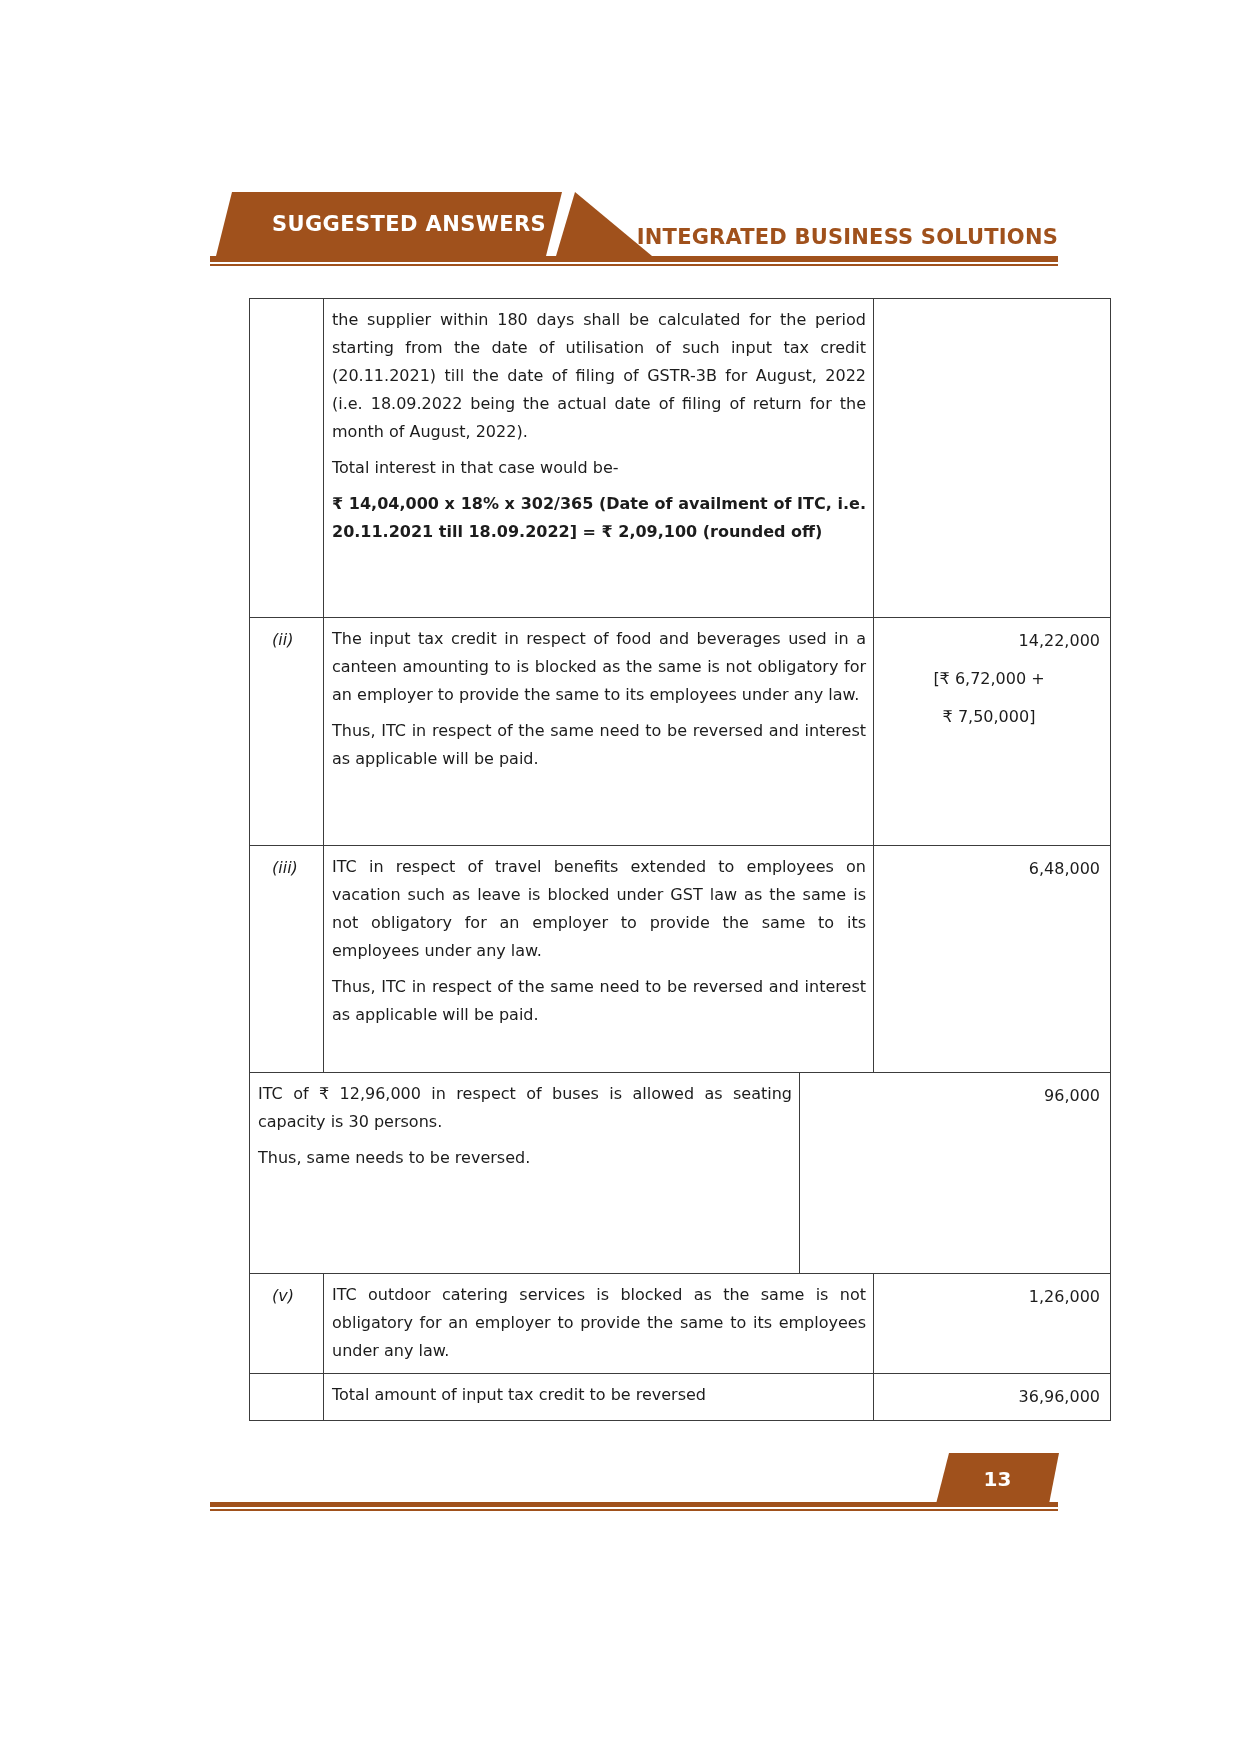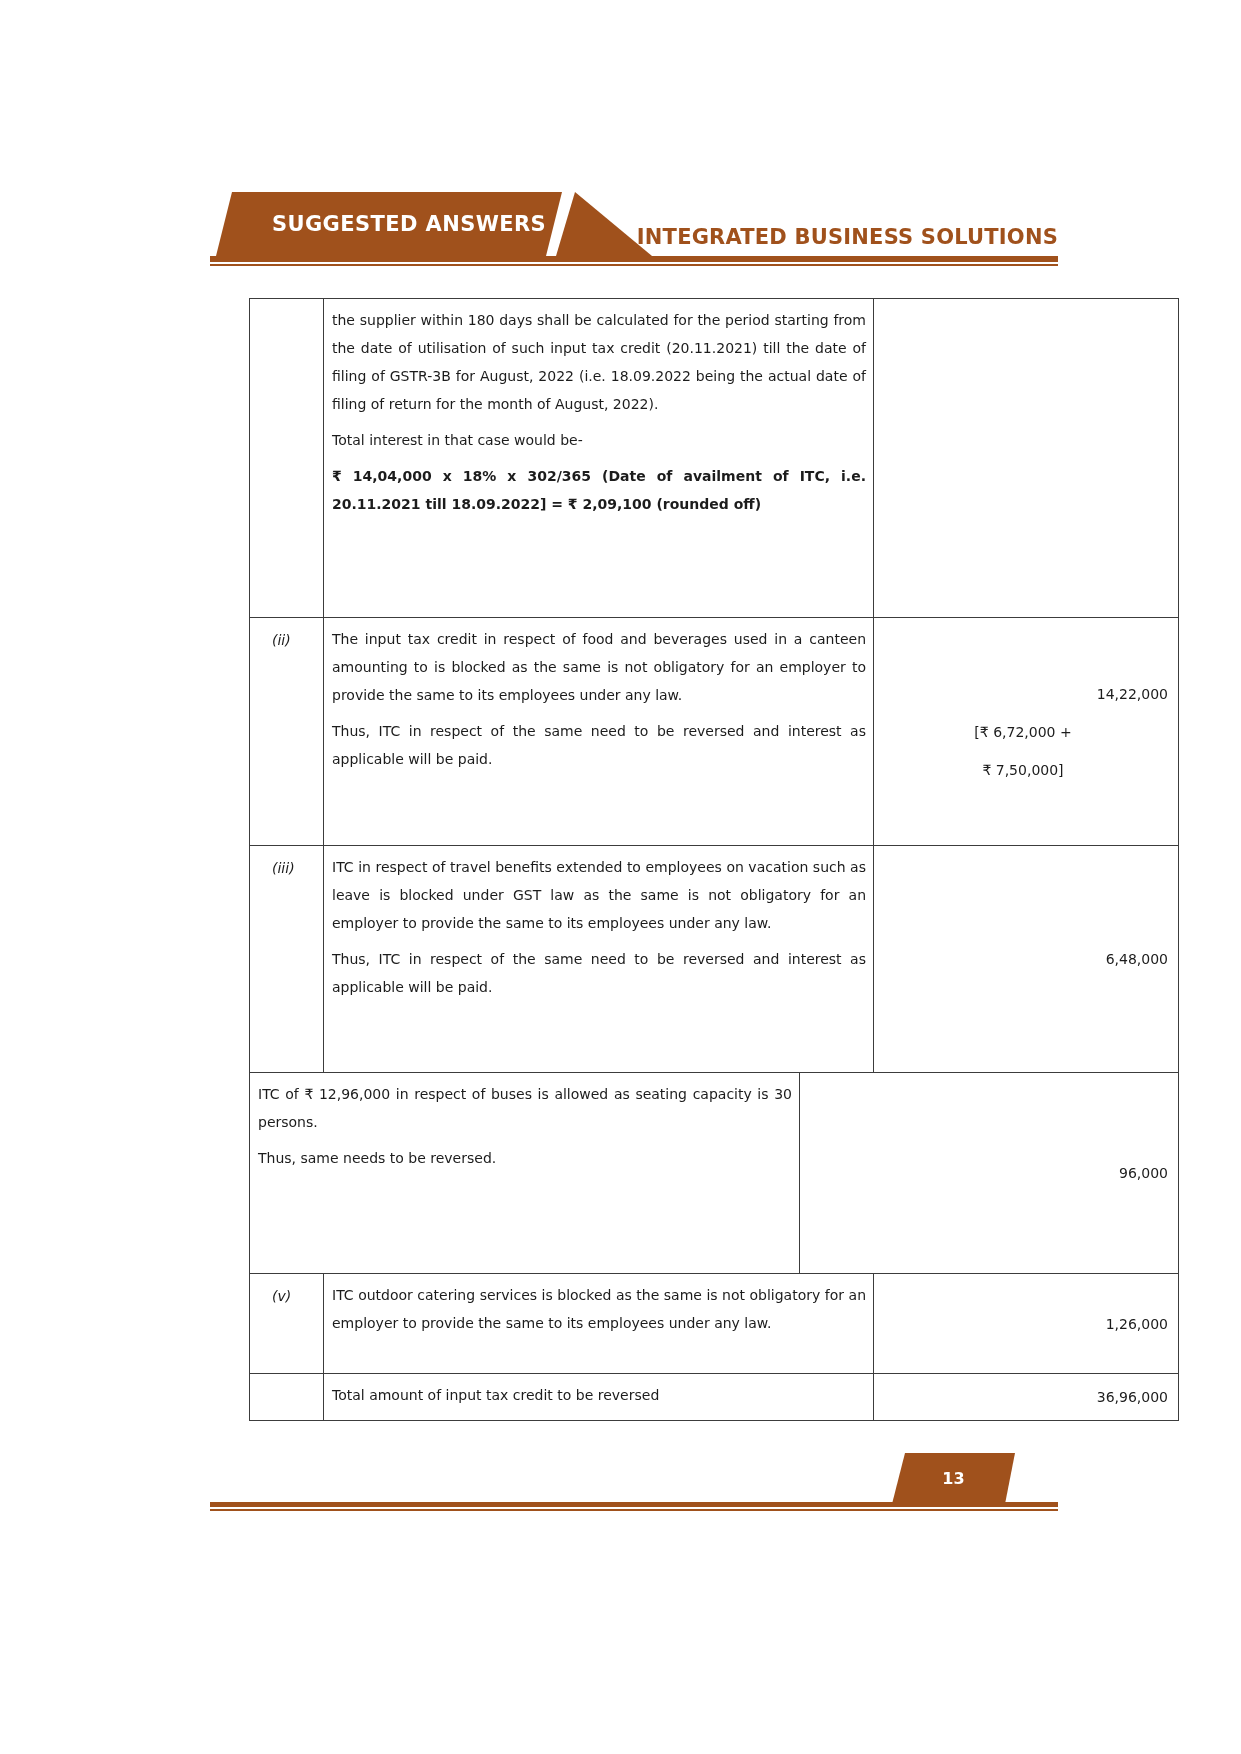--- a/index.html
+++ b/index.html
@@ -27,38 +27,38 @@
     white-space:nowrap;
   }
   .rule{position:absolute;left:210px;width:848px;z-index:1;}
   .rule .thick{height:6px;background:var(--accent);}
   .rule .thin{height:2px;background:var(--accent);margin-top:2px;}
   .header-rule{top:256px;}
   .footer-rule{top:1502px;}
   .footer-rule .thick{height:5px;}
   
   .page-badge{
-    position:absolute;left:892px;top:1453px;width:123px;height:51px;z-index:2;
+    position:absolute;left:936px;top:1453px;width:123px;height:51px;z-index:2;
     background:var(--accent);
     clip-path:polygon(13px 0,100% 0,calc(100% - 10px) 100%,0 100%);
     display:flex;align-items:center;justify-content:center;
-    color:#ffffff;font-weight:bold;font-size:16px;
+    color:#ffffff;font-weight:bold;font-size:20px;
   }
   
   .answer-table{
-    position:absolute;left:249px;top:298px;width:930px;
+    position:absolute;left:249px;top:298px;width:862px;
     border:1.5px solid var(--line);box-sizing:border-box;
-    font-size:14px;line-height:28px;
+    font-size:16px;line-height:28px;
   }
   .trow{display:flex;border-bottom:1.5px solid var(--line);box-sizing:border-box;}
   .trow:last-child{border-bottom:none;}
   .cell{box-sizing:border-box;}
   .num{flex:0 0 74px;border-right:1.5px solid var(--line);padding:8px 8px 0 22px;font-style:italic;}
   .tbody{flex:0 0 550px;border-right:1.5px solid var(--line);padding:7px 7px 6px 8px;text-align:justify;}
-  .amt{flex:1 1 auto;display:flex;flex-direction:column;justify-content:center;padding:4px 10px 4px 4px;}
+  .amt{flex:1 1 auto;display:flex;flex-direction:column;padding:4px 10px 4px 4px;}
   .para{margin:0 0 8px 0;}
   .para:last-child{margin-bottom:0;}
   .para.bold{font-weight:bold;}
   .amt-line{line-height:38px;white-space:nowrap;}
   .a-right{text-align:right;}
   .a-center{text-align:center;}
   .r0{min-height:319px;} .r1{min-height:228px;} .r2{min-height:227px;}
   .r3{min-height:201px;} .r4{min-height:100px;} .r5{min-height:39px;}
 </style>
 </head>

